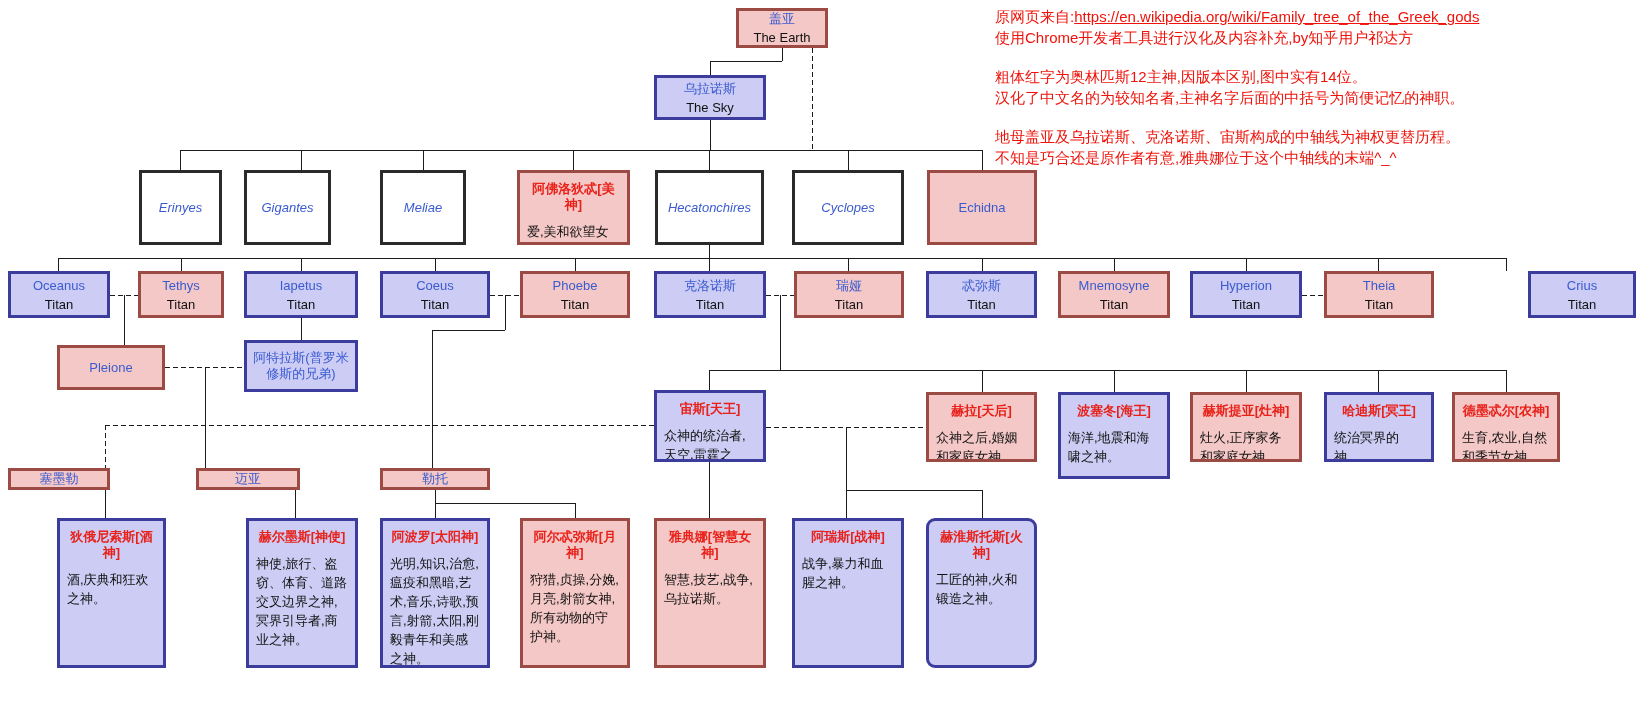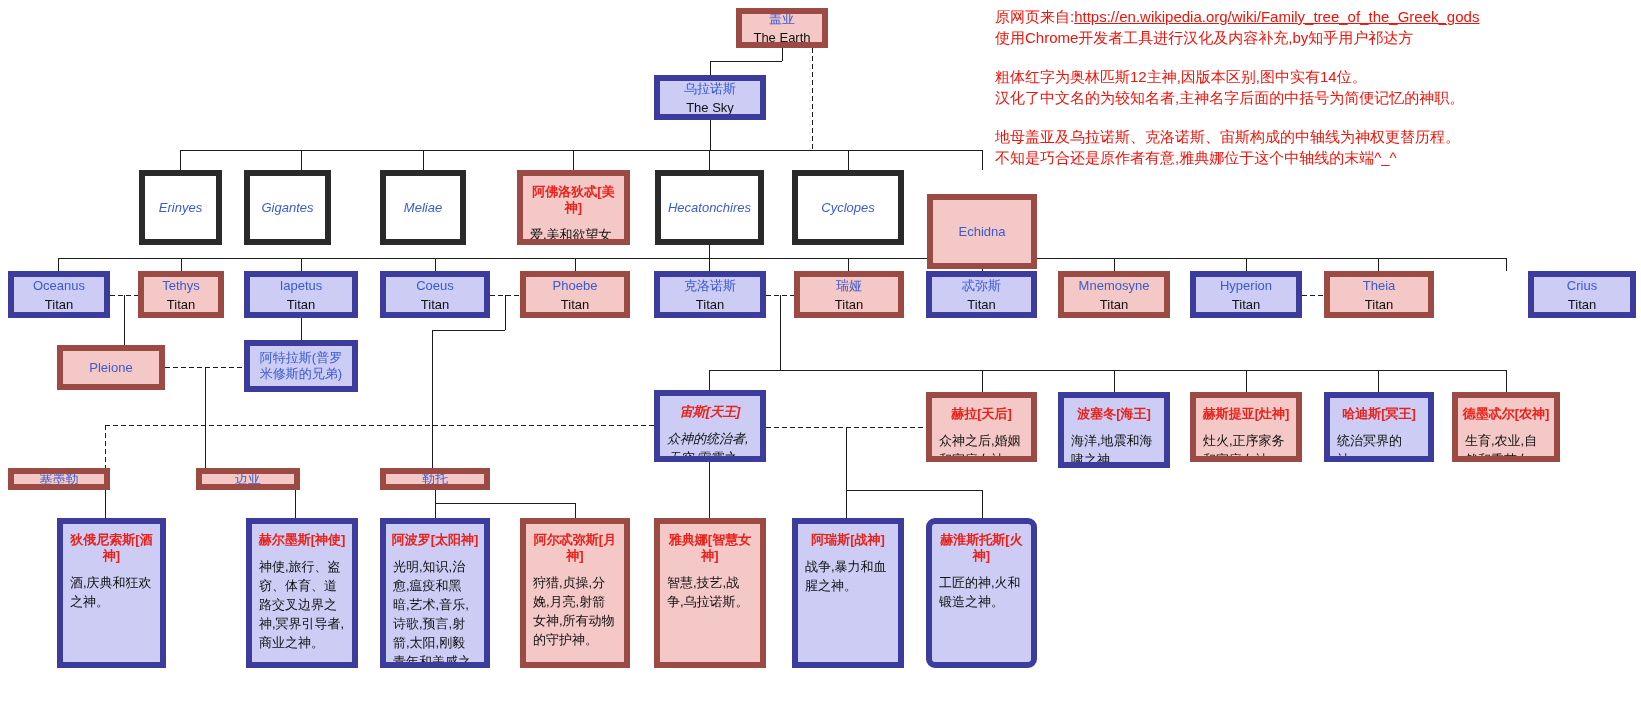--- a/index.html
+++ b/index.html
@@ -5,21 +5,21 @@
   html,body{margin:0;padding:0;background:#fff;}
   #stage{
     position:relative;width:1641px;height:706px;background:#fff;overflow:hidden;
     font-family:"Liberation Sans","DejaVu Sans",sans-serif;
   }
   #edge-layer{position:absolute;left:0;top:0;width:1641px;height:706px;z-index:0;}
   .edge{stroke:var(--line-color,#1c1c1c);stroke-width:1;shape-rendering:crispEdges;}
   .edge.dashed{stroke-dasharray:5 3;}
   #nodes{position:absolute;left:0;top:0;width:100%;height:100%;z-index:1;}
   .node{
-    position:absolute;box-sizing:border-box;border:6px solid #ec4899;
+    position:absolute;box-sizing:border-box;border:3px solid #ec4899;
     display:flex;flex-direction:column;overflow:hidden;font-size:13px;
   }
   .node.mid{justify-content:center;}
   .node.top{padding-top:8px;}
   .node.pink{background:var(--pink-bg,#f4c8c6);border-color:var(--pink-border,#9c4b44);}
   .node.blue{background:var(--blue-bg,#ccccf4);border-color:var(--blue-border,#3c3c9c);}
   .node.white{background:#ffffff;border-color:#2a2a2a;}
   .t{text-align:center;padding:0 4px;line-height:16px;flex-shrink:0;}
   .t.link{color:var(--link-blue,#3a5bd0);}
   .t.red{color:var(--god-red,#e8211a);font-weight:bold;}
@@ -119,21 +119,21 @@
       </div>
       <div class="node white mid" style="left: 380px; top: 170px; width: 86px; height: 75px;">
         <div class="t italic">Meliae</div>
       </div>
       <div class="node white mid" style="left: 655px; top: 170px; width: 109px; height: 75px;">
         <div class="t italic">Hecatonchires</div>
       </div>
       <div class="node white mid" style="left: 792px; top: 170px; width: 112px; height: 75px;">
         <div class="t italic">Cyclopes</div>
       </div>
-      <div class="node pink mid" style="left: 927px; top: 170px; width: 110px; height: 75px; margin-top: 24px;">
+      <div class="node pink mid" style="left: 927px; top: 170px; width: 110px; height: 75px;">
         <div class="t link">Echidna</div>
       </div>
       <div class="node blue mid" style="left: 8px; top: 271px; width: 102px; height: 47px; justify-content: center;">
         <div class="t link">Oceanus</div>
         <div class="s">Titan</div>
       </div>
       <div class="node pink mid" style="left: 138px; top: 271px; width: 86px; height: 47px;">
         <div class="t link">Tethys</div>
         <div class="s">Titan</div>
       </div>
@@ -176,29 +176,29 @@
       <div class="node blue mid" style="left: 1528px; top: 271px; width: 108px; height: 47px;">
         <div class="t link">Crius</div>
         <div class="s">Titan</div>
       </div>
       <div class="node pink mid" style="left: 57px; top: 345px; width: 108px; height: 45px;">
         <div class="t link">Pleione</div>
       </div>
       <div class="node blue mid" style="left: 244px; top: 340px; width: 114px; height: 52px;">
         <div class="t link">阿特拉斯(普罗米修斯的兄弟)</div>
       </div>
-      <div class="node blue top" style="left: 654px; top: 390px; width: 112px; height: 72px; font-style: italic;">
+      <div class="node blue top" style="left: 654px; top: 390px; width: 112px; height: 72px;">
         <div class="t red">宙斯[天王]</div>
         <div class="d">众神的统治者,天空,雷霆之神。</div>
       </div>
       <div class="node pink top" style="left: 926px; top: 392px; width: 111px; height: 70px;">
         <div class="t red">赫拉[天后]</div>
         <div class="d">众神之后,婚姻和家庭女神。</div>
       </div>
-      <div class="node blue top" style="left: 1058px; top: 392px; width: 112px; height: 76px;">
+      <div class="node blue top" style="left: 1058px; top: 392px; width: 112px; height: 87px;">
         <div class="t red">波塞冬[海王]</div>
         <div class="d">海洋,地震和海啸之神。</div>
       </div>
       <div class="node pink top" style="left: 1190px; top: 392px; width: 112px; height: 70px;">
         <div class="t red">赫斯提亚[灶神]</div>
         <div class="d">灶火,正序家务和家庭女神。</div>
       </div>
       <div class="node blue top" style="left: 1324px; top: 392px; width: 110px; height: 70px;">
         <div class="t red">哈迪斯[冥王]</div>
         <div class="d">统治冥界的神。</div>

